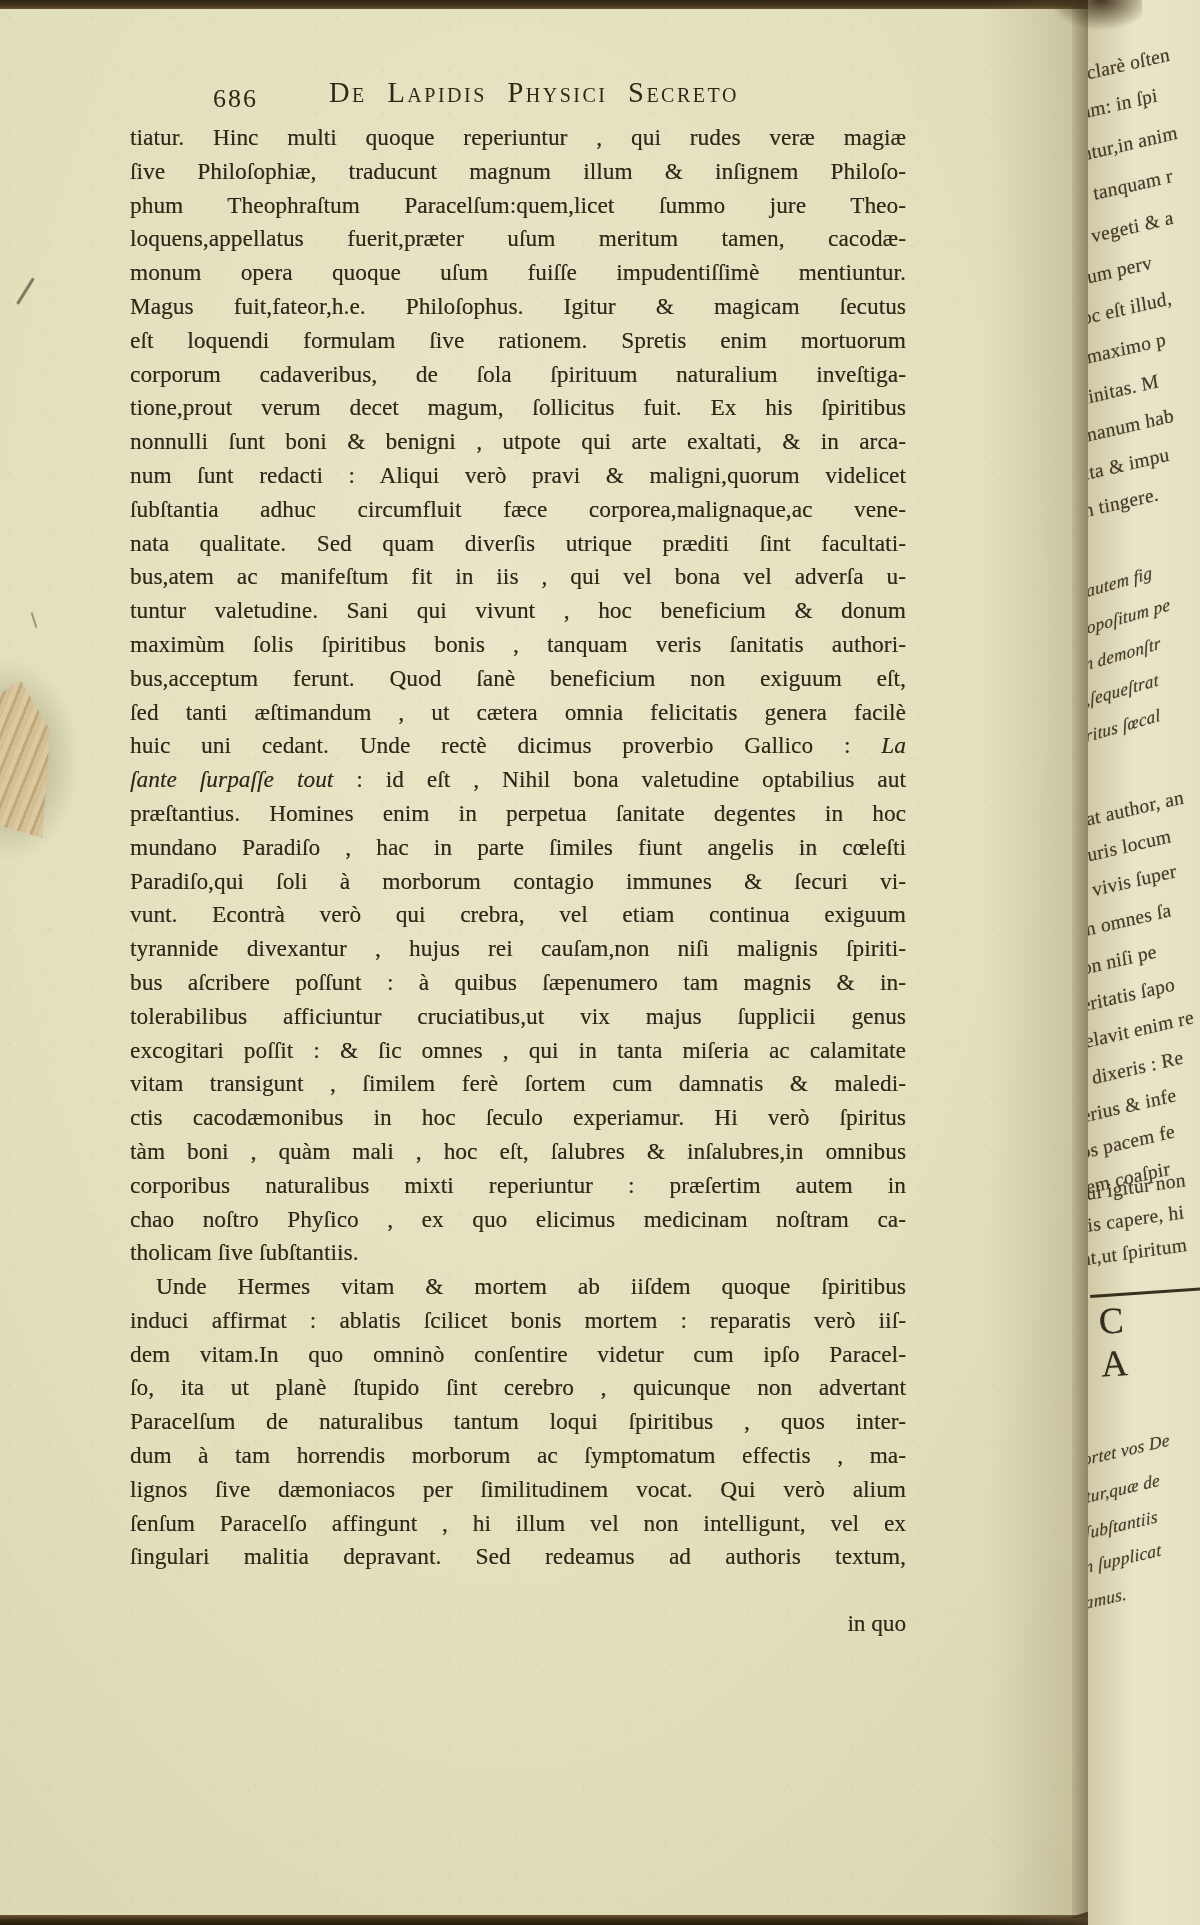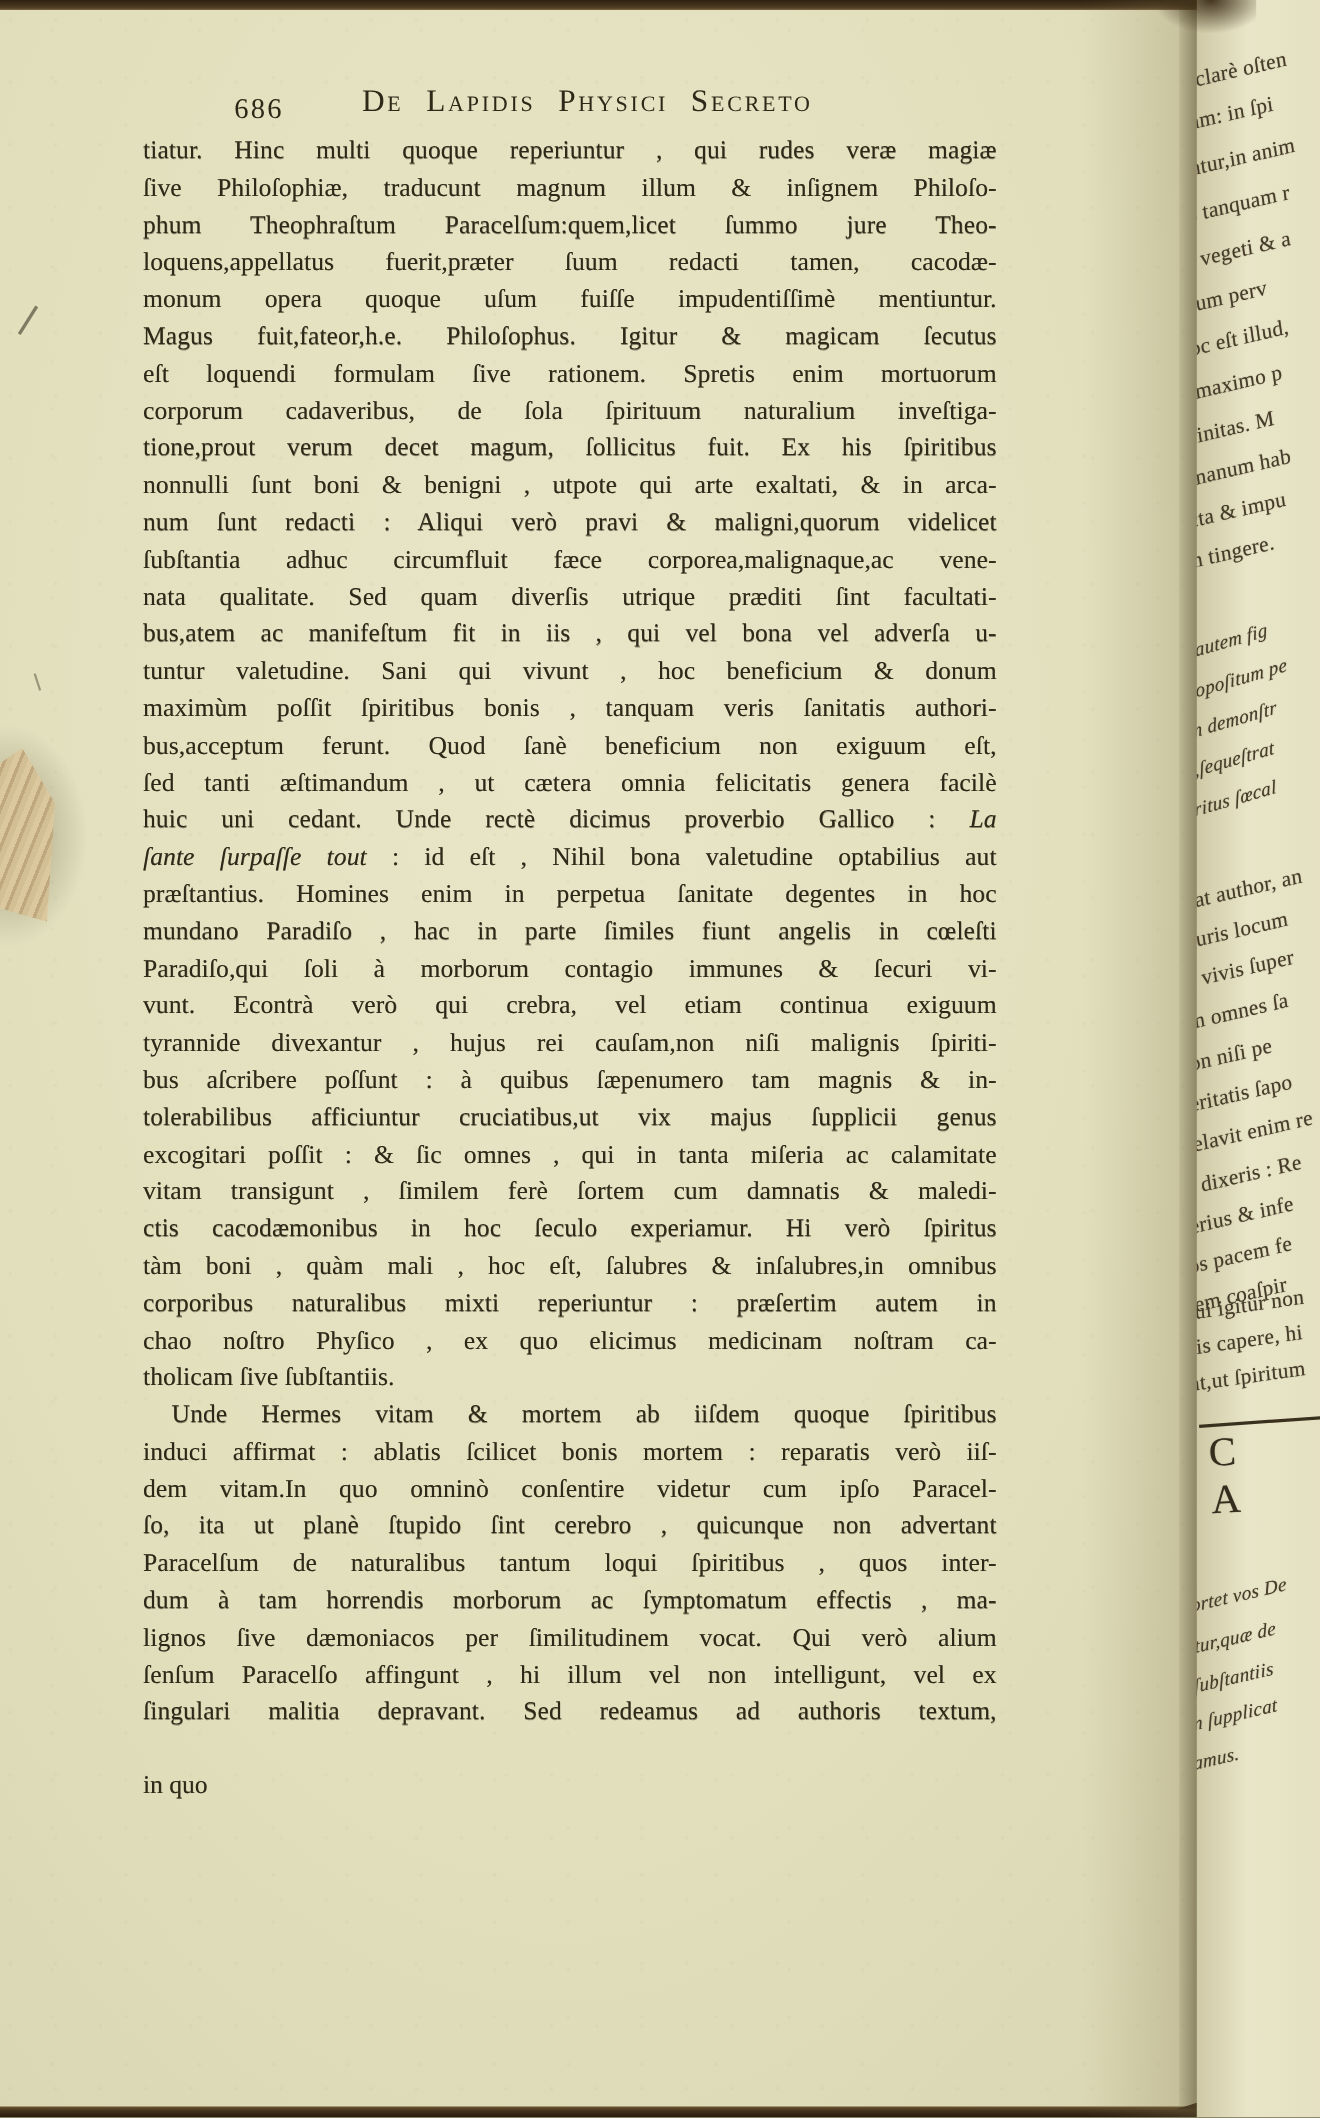--- a/index.html
+++ b/index.html
@@ -51,21 +51,21 @@
   #body-text{left:130px;top:121px;width:776px;}
   .line{
     height:33.8px;line-height:33.8px;font-size:23.2px;
     text-align:justify;text-align-last:justify;
     text-shadow:0.3px 0.3px 0.5px rgba(47,40,24,0.5);
     letter-spacing:0.1px;
   }
   .line.short{text-align-last:left;}
   .line.indent{text-indent:26px;}
   .line .it{font-style:italic;}
-  #catchword{left:130px;top:1607px;width:776px;font-size:23.2px;line-height:33.8px;text-shadow:0.3px 0.3px 0.5px rgba(47,40,24,0.5);}
+  #catchword{left:130px;top:1607px;width:776px;text-align:right;font-size:23.2px;line-height:33.8px;text-shadow:0.3px 0.3px 0.5px rgba(47,40,24,0.5);}
 
   
   #edge-shadow{left:-28px;top:655px;width:110px;height:210px;background:radial-gradient(ellipse at 32% 50%, rgba(108,102,76,0.55) 0%, rgba(108,102,76,0) 68%);}
   #page-edges{
     left:-12px;top:680px;width:62px;height:158px;
     background:repeating-linear-gradient(112deg,#dcc89f 0 5px,#c0a87e 5px 8px,#d3bf94 8px 13px);
     clip-path:polygon(0 14%,52% 0,100% 32%,88% 100%,0 90%);
   }
   #stray-mark-1{left:24px;top:276px;width:2.5px;height:30px;background:#5d5844;opacity:.75;transform:rotate(32deg);}
   #stray-mark-2{left:33px;top:612px;width:1.8px;height:16px;background:#6a6550;opacity:.6;transform:rotate(-18deg);}
@@ -84,33 +84,33 @@
   <div class="abs" id="stray-mark-1"></div>
   <div class="abs" id="stray-mark-2"></div>
 
   <div class="abs" id="page-number">686</div>
   <div class="abs" id="header-title">De Lapidis Physici Secreto</div>
 
   <div class="abs" id="body-text">
       <div class="line">tiatur. Hinc multi quoque reperiuntur , qui rudes veræ magiæ</div>
       <div class="line">ſive Philoſophiæ, traducunt magnum illum &amp; inſignem Philoſo-</div>
       <div class="line">phum Theophraſtum Paracelſum:quem,licet ſummo jure Theo-</div>
-      <div class="line">loquens,appellatus fuerit,præter ſuum redacti tamen, cacodæ-</div>
+      <div class="line">loquens,appellatus fuerit,præter uſum meritum tamen, cacodæ-</div>
       <div class="line">monum opera quoque uſum fuiſſe impudentiſſimè mentiuntur.</div>
       <div class="line">Magus fuit,fateor,h.e. Philoſophus. Igitur &amp; magicam ſecutus</div>
       <div class="line">eſt loquendi formulam ſive rationem. Spretis enim mortuorum</div>
       <div class="line">corporum cadaveribus, de ſola ſpirituum naturalium inveſtiga-</div>
       <div class="line">tione,prout verum decet magum, ſollicitus fuit. Ex his ſpiritibus</div>
       <div class="line">nonnulli ſunt boni &amp; benigni , utpote qui arte exaltati, &amp; in arca-</div>
       <div class="line">num ſunt redacti : Aliqui verò pravi &amp; maligni,quorum videlicet</div>
       <div class="line">ſubſtantia adhuc circumfluit fæce corporea,malignaque,ac vene-</div>
       <div class="line">nata qualitate. Sed quam diverſis utrique præditi ſint facultati-</div>
       <div class="line">bus,atem ac manifeſtum fit in iis , qui vel bona vel adverſa u-</div>
       <div class="line">tuntur valetudine. Sani qui vivunt , hoc beneficium &amp; donum</div>
-      <div class="line">maximùm poſſit ſpiritibus bonis , tanquam veris ſanitatis authori-</div>
+      <div class="line">maximùm ſolis ſpiritibus bonis , tanquam veris ſanitatis authori-</div>
       <div class="line">bus,acceptum ferunt. Quod ſanè beneficium non exiguum eſt,</div>
       <div class="line">ſed tanti æſtimandum , ut cætera omnia felicitatis genera facilè</div>
       <div class="line"><span>huic uni cedant. Unde rectè dicimus proverbio Gallico : </span><span class="it">La</span></div>
       <div class="line"><span class="it">ſante ſurpaſſe tout</span><span> : id eſt , Nihil bona valetudine optabilius aut</span></div>
       <div class="line">præſtantius. Homines enim in perpetua ſanitate degentes in hoc</div>
       <div class="line">mundano Paradiſo , hac in parte ſimiles fiunt angelis in cœleſti</div>
       <div class="line">Paradiſo,qui ſoli à morborum contagio immunes &amp; ſecuri vi-</div>
       <div class="line">vunt. Econtrà verò qui crebra, vel etiam continua exiguum</div>
       <div class="line">tyrannide divexantur , hujus rei cauſam,non niſi malignis ſpiriti-</div>
       <div class="line">bus aſcribere poſſunt : à quibus ſæpenumero tam magnis &amp; in-</div>

